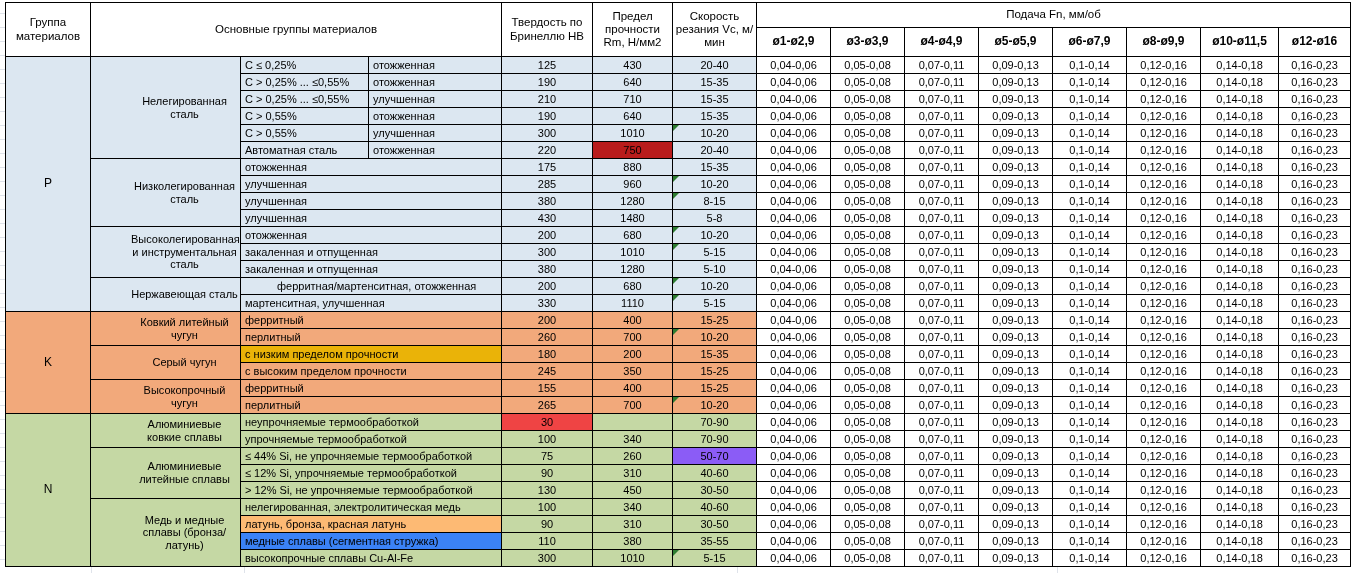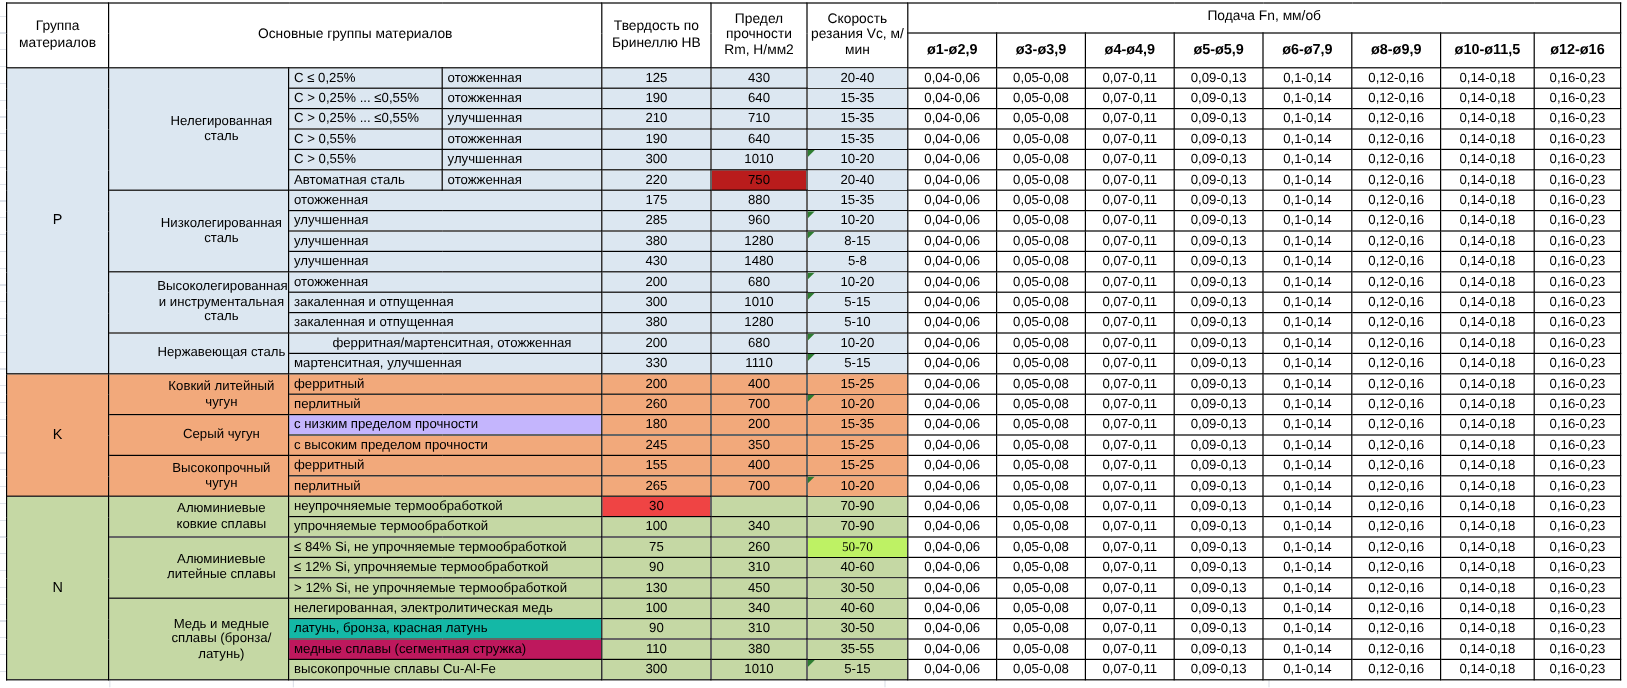--- a/index.html
+++ b/index.html
@@ -363,21 +363,21 @@
         <td class="num feed">0,05-0,08</td>
         <td class="num feed">0,07-0,11</td>
         <td class="num feed">0,09-0,13</td>
         <td class="num feed">0,1-0,14</td>
         <td class="num feed">0,12-0,16</td>
         <td class="num feed">0,14-0,18</td>
         <td class="num feed">0,16-0,23</td>
       </tr>
       <tr>
         <td class="subgroup" rowspan="2" style="background: rgb(242, 169, 123);">Серый чугун</td>
-        <td class="desc" colspan="2" style="background: #c4b5fd;">с низким пределом прочности</td>
+        <td class="desc" colspan="2" style="background: #eab308;">с низким пределом прочности</td>
         <td class="num" style="background: rgb(242, 169, 123);">180</td>
         <td class="num" style="background: rgb(242, 169, 123);">200</td>
         <td class="num vc" style="background: rgb(242, 169, 123);">15-35</td>
         <td class="num feed">0,04-0,06</td>
         <td class="num feed">0,05-0,08</td>
         <td class="num feed">0,07-0,11</td>
         <td class="num feed">0,09-0,13</td>
         <td class="num feed">0,1-0,14</td>
         <td class="num feed">0,12-0,16</td>
         <td class="num feed">0,14-0,18</td>
@@ -451,24 +451,24 @@
         <td class="num feed">0,05-0,08</td>
         <td class="num feed">0,07-0,11</td>
         <td class="num feed">0,09-0,13</td>
         <td class="num feed">0,1-0,14</td>
         <td class="num feed">0,12-0,16</td>
         <td class="num feed">0,14-0,18</td>
         <td class="num feed">0,16-0,23</td>
       </tr>
       <tr>
         <td class="subgroup" rowspan="3" style="background: rgb(197, 216, 164); text-align: center;">Алюминиевые литейные сплавы</td>
-        <td class="desc" colspan="2" style="background: rgb(197, 216, 164);">≤ 84% Si, не упрочняемые термообработкой</td>
+        <td class="desc" colspan="2" style="background: rgb(197, 216, 164);">≤ 44% Si, не упрочняемые термообработкой</td>
         <td class="num" style="background: rgb(197, 216, 164);">75</td>
         <td class="num" style="background: rgb(197, 216, 164);">260</td>
-        <td class="num vc" style="background: #bef264; font-family: Liberation Serif, serif;">50-70</td>
+        <td class="num vc" style="background: #8b5cf6;">50-70</td>
         <td class="num feed">0,04-0,06</td>
         <td class="num feed">0,05-0,08</td>
         <td class="num feed">0,07-0,11</td>
         <td class="num feed">0,09-0,13</td>
         <td class="num feed">0,1-0,14</td>
         <td class="num feed">0,12-0,16</td>
         <td class="num feed">0,14-0,18</td>
         <td class="num feed">0,16-0,23</td>
       </tr>
       <tr>
@@ -508,35 +508,35 @@
         <td class="num feed">0,04-0,06</td>
         <td class="num feed">0,05-0,08</td>
         <td class="num feed">0,07-0,11</td>
         <td class="num feed">0,09-0,13</td>
         <td class="num feed">0,1-0,14</td>
         <td class="num feed">0,12-0,16</td>
         <td class="num feed">0,14-0,18</td>
         <td class="num feed">0,16-0,23</td>
       </tr>
       <tr>
-        <td class="desc" colspan="2" style="background: #14b8a6;">латунь, бронза, красная латунь</td>
+        <td class="desc" colspan="2" style="background: #fdba74;">латунь, бронза, красная латунь</td>
         <td class="num" style="background: rgb(197, 216, 164);">90</td>
         <td class="num" style="background: rgb(197, 216, 164);">310</td>
         <td class="num vc" style="background: rgb(197, 216, 164);">30-50</td>
         <td class="num feed">0,04-0,06</td>
         <td class="num feed">0,05-0,08</td>
         <td class="num feed">0,07-0,11</td>
         <td class="num feed">0,09-0,13</td>
         <td class="num feed">0,1-0,14</td>
         <td class="num feed">0,12-0,16</td>
         <td class="num feed">0,14-0,18</td>
         <td class="num feed">0,16-0,23</td>
       </tr>
       <tr>
-        <td class="desc" colspan="2" style="background: #be185d;">медные сплавы (сегментная стружка)</td>
+        <td class="desc" colspan="2" style="background: #3b82f6;">медные сплавы (сегментная стружка)</td>
         <td class="num" style="background: rgb(197, 216, 164);">110</td>
         <td class="num" style="background: rgb(197, 216, 164);">380</td>
         <td class="num vc" style="background: rgb(197, 216, 164);">35-55</td>
         <td class="num feed">0,04-0,06</td>
         <td class="num feed">0,05-0,08</td>
         <td class="num feed">0,07-0,11</td>
         <td class="num feed">0,09-0,13</td>
         <td class="num feed">0,1-0,14</td>
         <td class="num feed">0,12-0,16</td>
         <td class="num feed">0,14-0,18</td>

